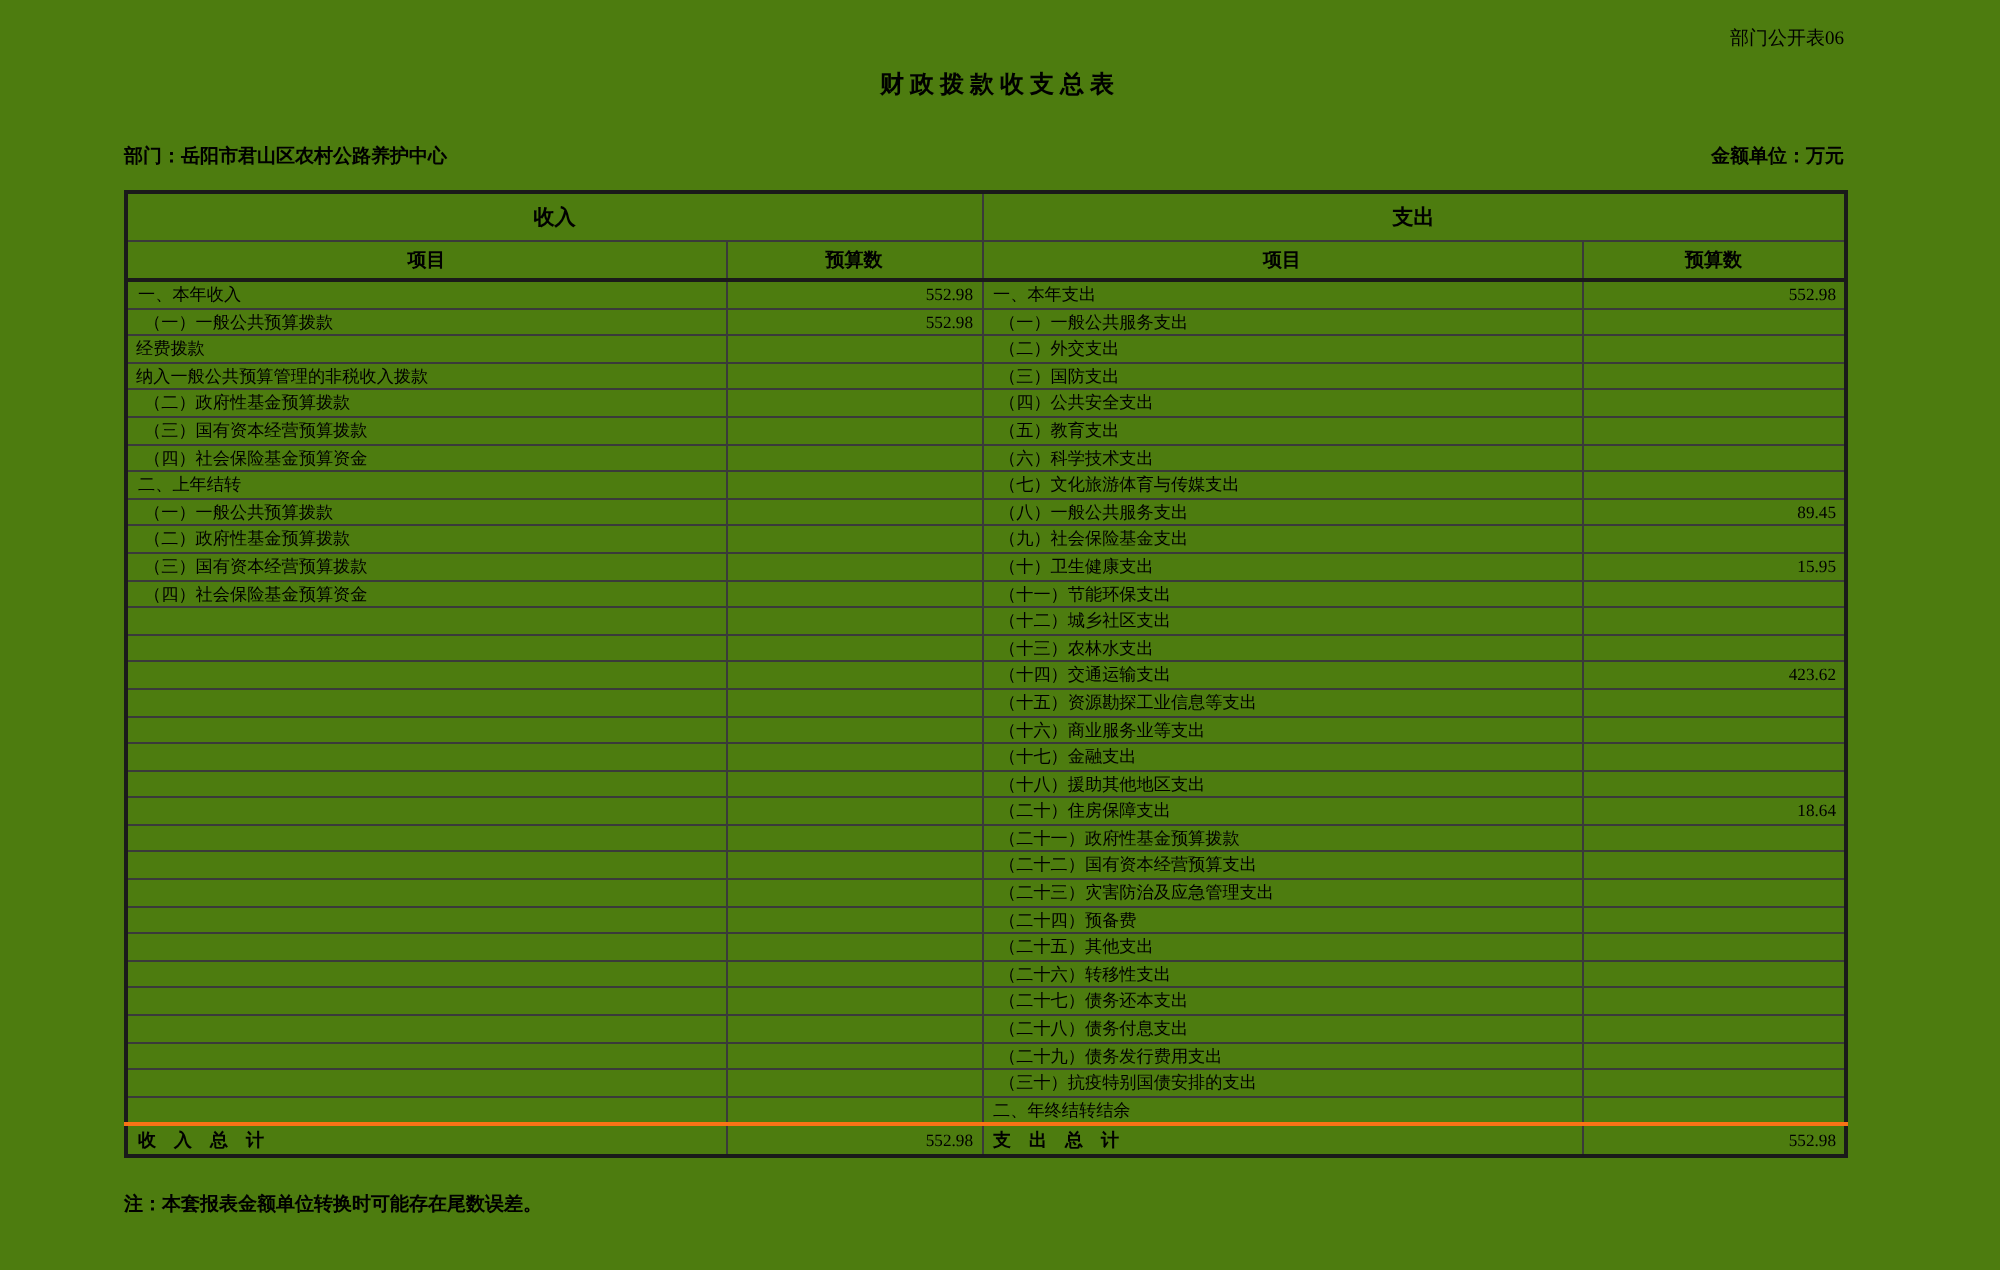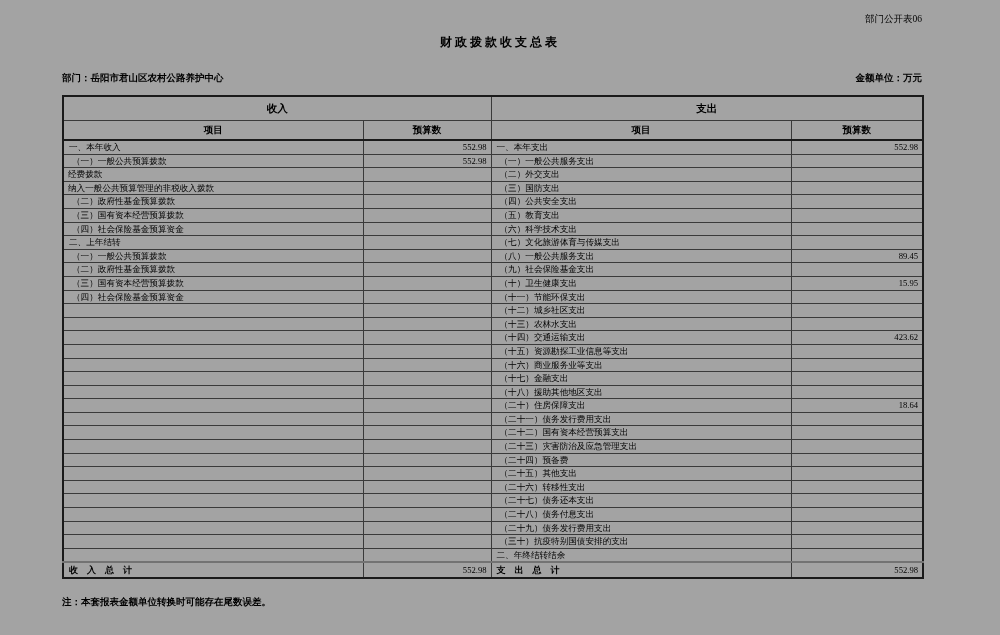--- a/index.html
+++ b/index.html
@@ -2,21 +2,21 @@
 <html><head>
 <meta charset="utf-8">
 <style>
   html, body { margin: 0; padding: 0; }
   body {
     width: 1000px; height: 635px;
     background: #ffffff;
     color: #000;
     font-family: "Liberation Serif", "DejaVu Serif", serif;
   }
-  .page { position: relative; width: 1000px; height: 635px; background: #a3a3a3; overflow: hidden; }
+  .page { position: relative; width: 1000px; height: 635px; background: #4d7c0f; overflow: hidden; }
 
   .doc-code {
     position: absolute; top: 13px; right: 78px;
     font-size: 9.5px;
   }
   .title {
     position: absolute; top: 34px; left: 0; width: 100%;
     text-align: center; margin: 0;
     font-size: 12px; font-weight: bold; letter-spacing: 3px;
   }
@@ -42,21 +42,21 @@
     overflow: hidden; white-space: nowrap;
     font-weight: normal;
   }
   thead tr.section th { height: 23px; font-size: 10.5px; font-weight: bold; text-align: center; margin-left: 36px; }
   thead tr.cols th { height: 18px; font-size: 9.5px; font-weight: bold; text-align: center; border-bottom: 2px solid #1a1a1a; }
   tbody td { height: 12.6px; font-size: 8.6px; line-height: 1; }
   td.num { text-align: right; }
   td.ind0 { padding-left: 5px; }
   td.ind1 { padding-left: 8px; }
   td.ind2 { }
-  tfoot td { height: 14px; font-size: 9px; border-top: 2px solid #737373; }
+  tfoot td { height: 14px; font-size: 9px; border-top: 2px solid #f97316; }
   tfoot td.item { font-weight: bold; padding-left: 5px; }
   tfoot td.num { font-size: 8.6px; }
 
   .note {
     position: absolute; top: 596px; left: 62px;
     font-size: 9.5px; font-weight: bold;
   }
 </style>
 </head>
 <body>
@@ -208,21 +208,21 @@
         </tr>
         <tr>
           <td class="item ind0"></td>
           <td class="num"></td>
           <td class="item ind1">（二十）住房保障支出</td>
           <td class="num">18.64</td>
         </tr>
         <tr>
           <td class="item ind0"></td>
           <td class="num"></td>
-          <td class="item ind1">（二十一）债务发行费用支出</td>
+          <td class="item ind1">（二十一）政府性基金预算拨款</td>
           <td class="num"></td>
         </tr>
         <tr>
           <td class="item ind0"></td>
           <td class="num"></td>
           <td class="item ind1">（二十二）国有资本经营预算支出</td>
           <td class="num"></td>
         </tr>
         <tr>
           <td class="item ind0"></td>

